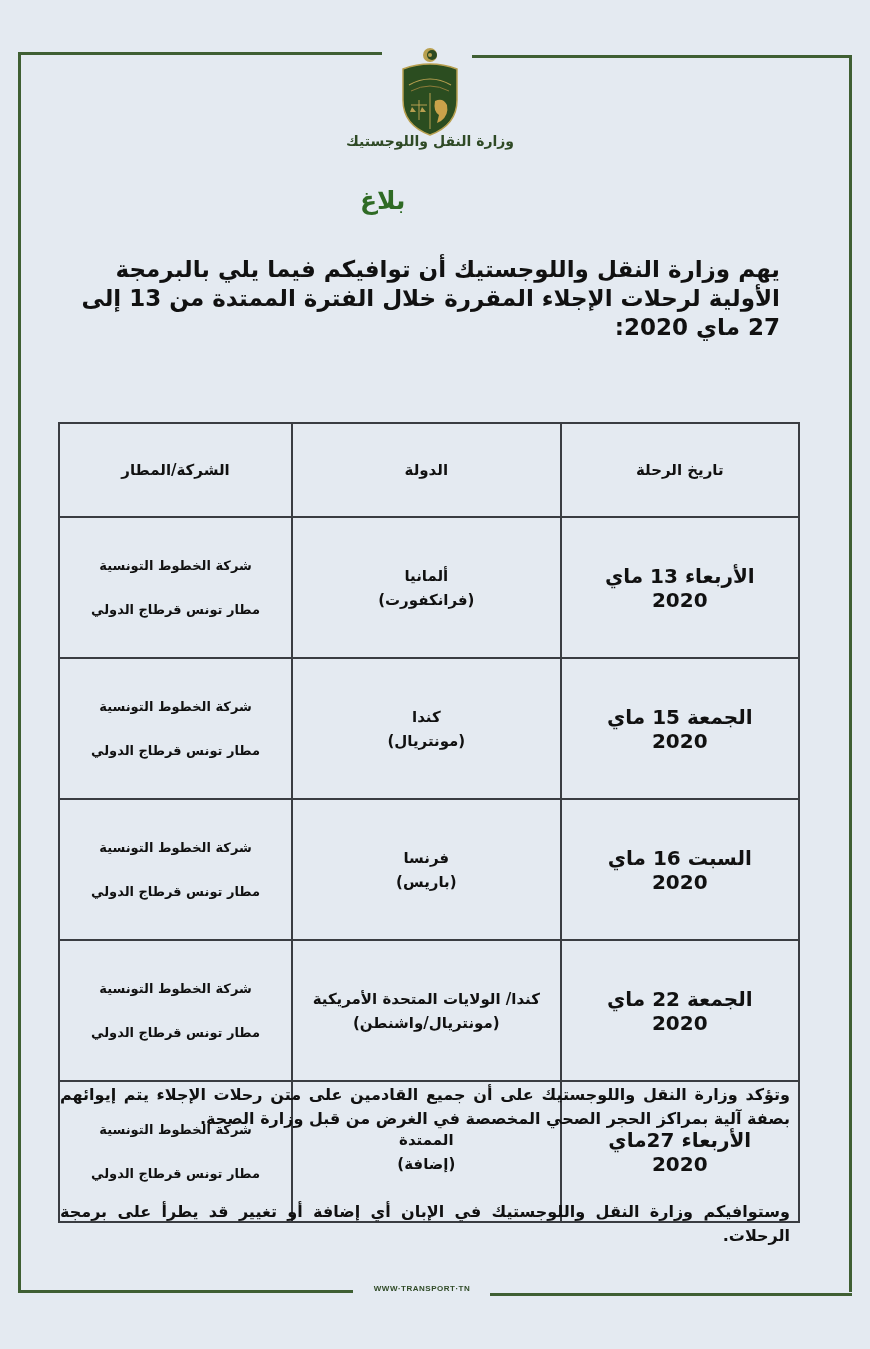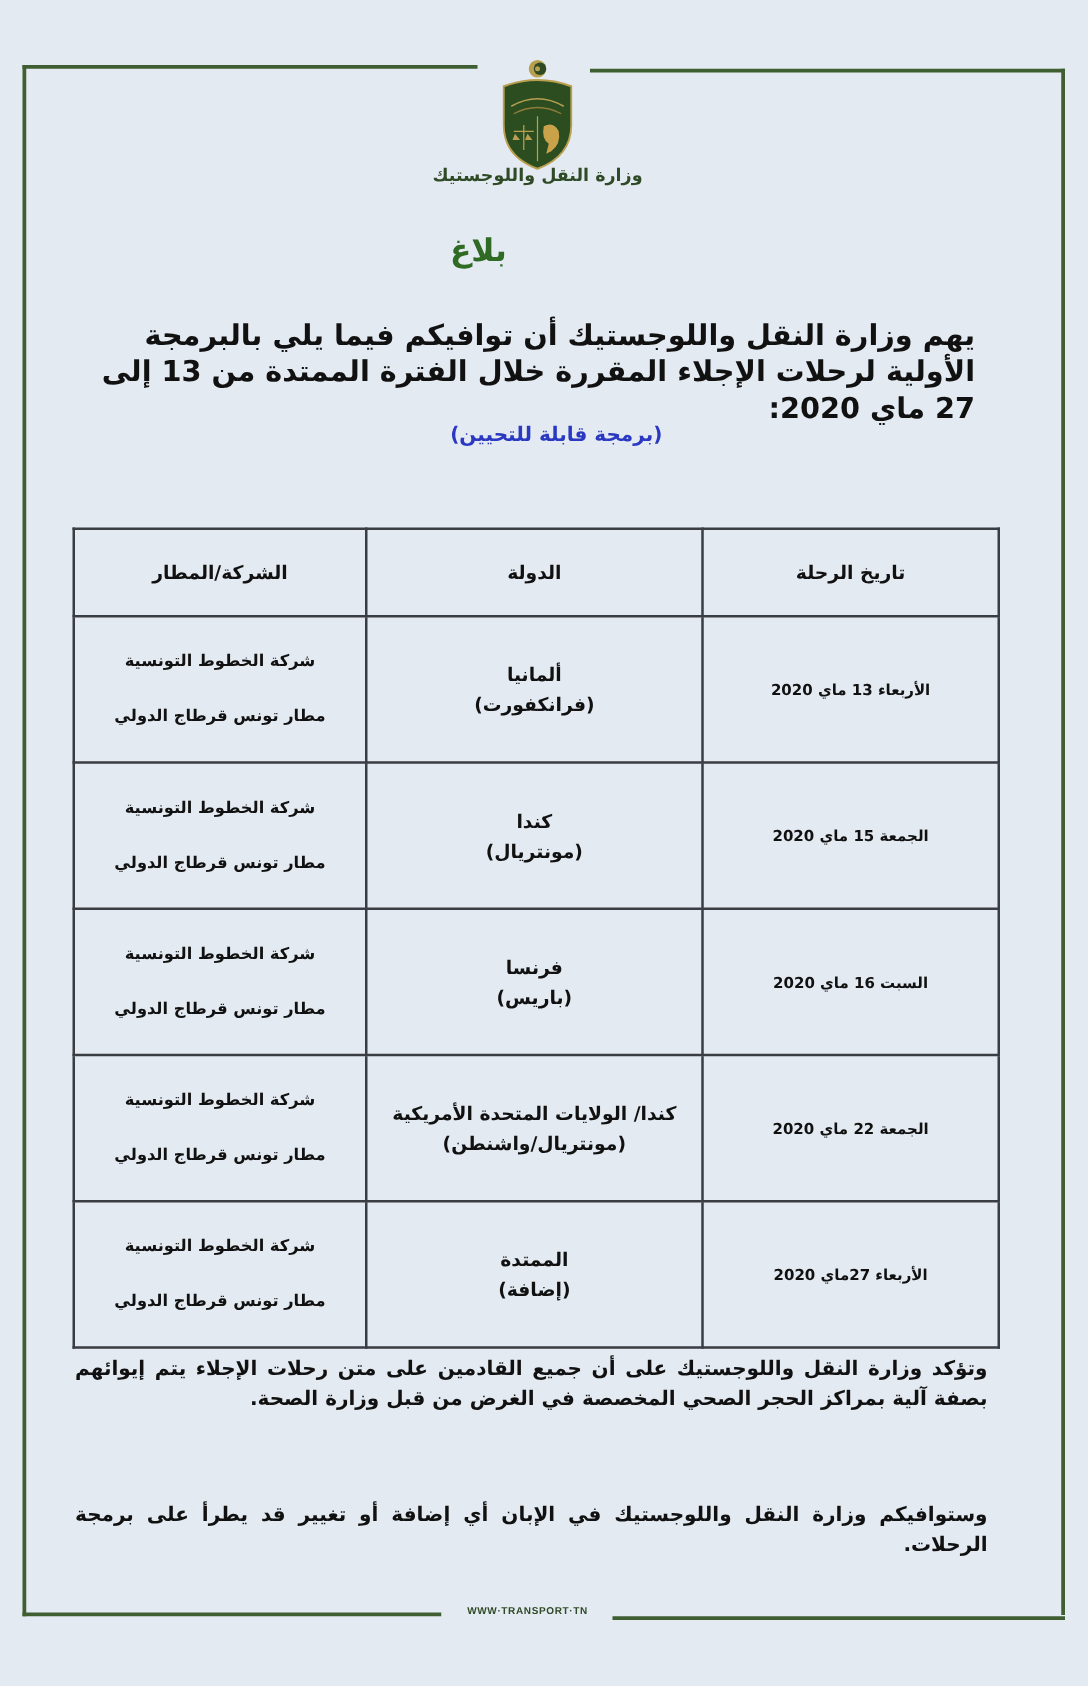--- a/index.html
+++ b/index.html
@@ -37,25 +37,25 @@
     position: absolute; left: 200px; top: 336px; width: 490px;
     direction: rtl; text-align: center;
     font-weight: bold; font-size: 16px; line-height: 24px; color: #2a38c2;
   }
   .schedule {
     position: absolute; left: 58px; top: 422px; width: 742px;
     border-collapse: collapse; direction: rtl;
     font-weight: bold; color: #111;
   }
   .schedule th, .schedule td {
-    border: 2px solid #3a3d42; text-align: center; vertical-align: middle; padding: 4px;
+    border: 2px solid #3a3d42; text-align: center; vertical-align: middle; padding: 16px;
   }
   .schedule th { height: 60px; font-size: 15px; }
   .schedule td { height: 107px; }
-  .col-date { width: 237px; font-size: 12px; }
+  .col-date { width: 237px; font-size: 20px; }
   .col-country { width: 268px; font-size: 15px; line-height: 24px; }
   .col-airline { width: 233px; font-size: 13px; }
   .airline-line { display: block; line-height: 24px; }
   .airline-gap { display: block; height: 20px; }
   .para {
     position: absolute; left: 60px; width: 730px;
     direction: rtl; text-align: justify; text-align-last: right;
     font-weight: bold; font-size: 16px; line-height: 24px; color: #111;
   }
   .para-1 { top: 1083px; }
@@ -94,21 +94,20 @@
     </svg>
   </div>
 
   <div class="ministry-name">وزارة النقل واللوجستيك</div>
 
   <div class="notice-title">بلاغ</div>
 
   <div class="intro">يهم وزارة النقل واللوجستيك أن توافيكم فيما يلي بالبرمجة الأولية لرحلات الإجلاء المقررة خلال الفترة الممتدة من 13 إلى 27 ماي 2020:</div>
 
   <div class="subtitle">
-    <div>(برمجة قابلة للتحيين)</div>
   </div>
 
   <table class="schedule">
     <thead>
       <tr>
         <th class="col-date">تاريخ الرحلة</th>
         <th class="col-country">الدولة</th>
         <th class="col-airline">الشركة/المطار</th>
       </tr>
     </thead>

